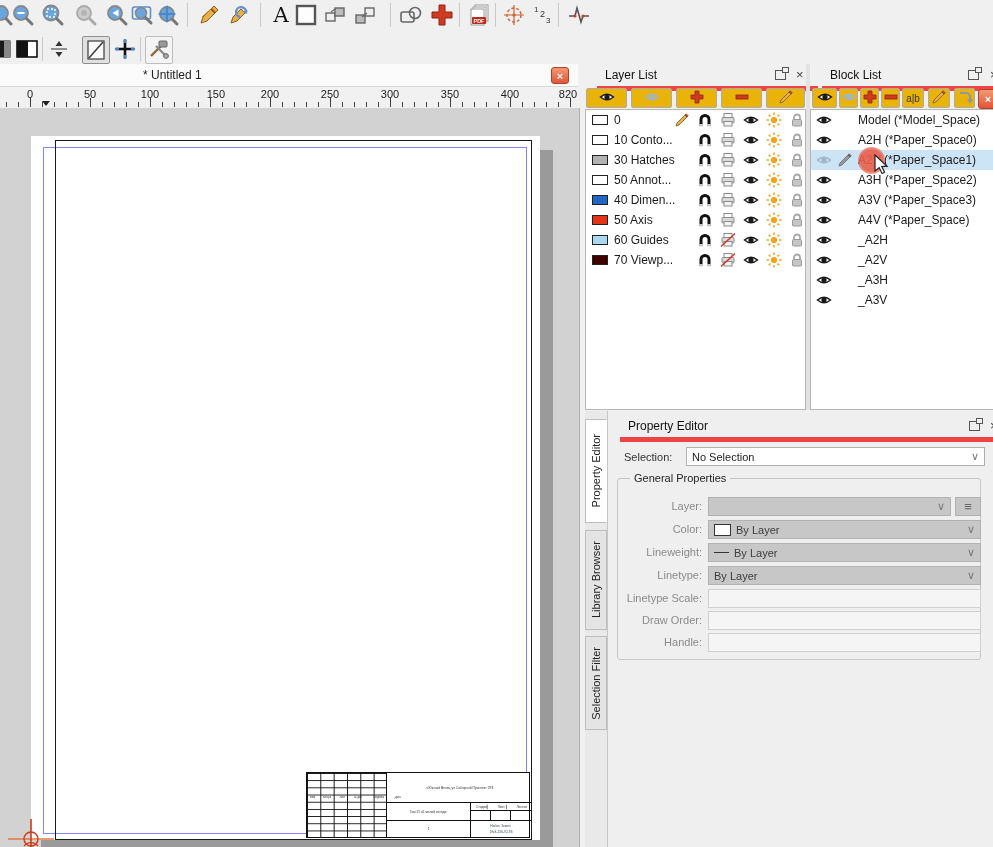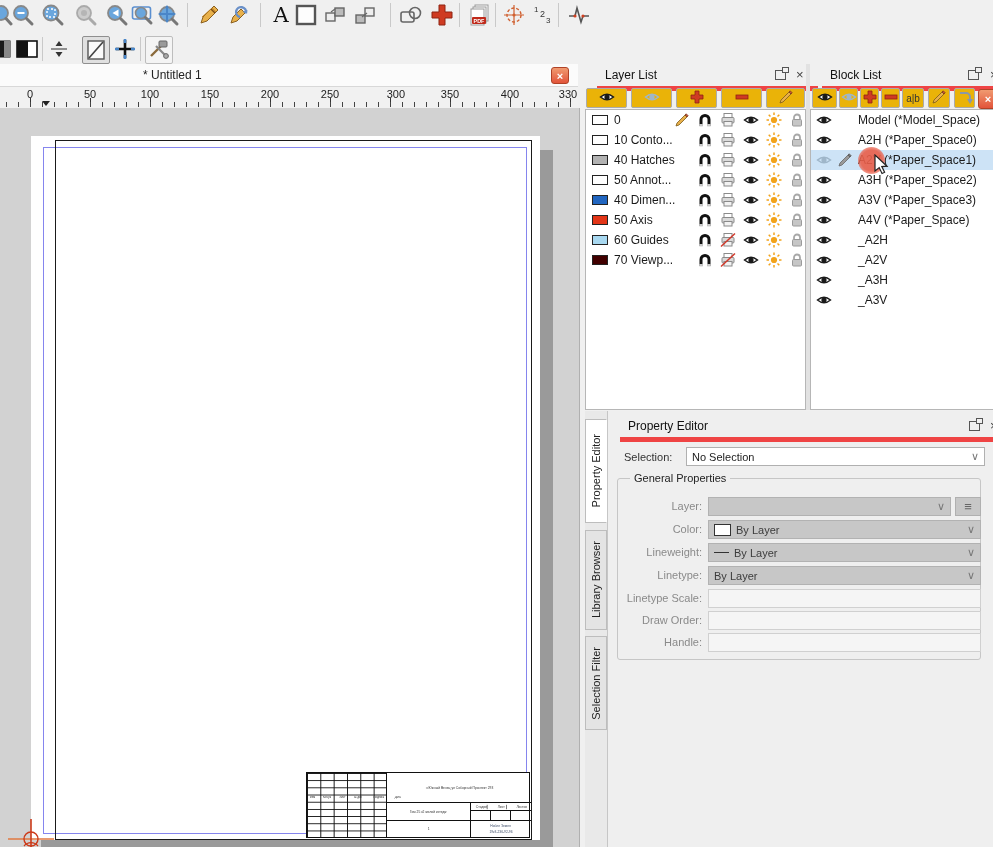--- a/index.html
+++ b/index.html
@@ -261,27 +261,27 @@
 
   <div class="abs" id="tabbar">
     <span class="abs" style="left:143px;top:4px;font-size:12px;color:#222;">* Untitled 1</span>
     <div class="abs redx" style="left:551px;top:3px;width:16px;height:15px;">×</div>
   </div>
 
   <div class="abs" id="ruler">
     <span class="rlabel" style="left:15px;">0</span>
     <span class="rlabel" style="left:75px;">50</span>
     <span class="rlabel" style="left:135px;">100</span>
-    <span class="rlabel" style="left:195px;">150</span>
+    <span class="rlabel" style="left:195px;text-align:right;">150</span>
     <span class="rlabel" style="left:255px;">200</span>
     <span class="rlabel" style="left:315px;">250</span>
-    <span class="rlabel" style="left:375px;text-align:right;">300</span>
+    <span class="rlabel" style="left:375px;">300</span>
     <span class="rlabel" style="left:435px;">350</span>
     <span class="rlabel" style="left:495px;">400</span>
-    <span class="rlabel" style="left:553px;">330</span>
+    <span class="rlabel" style="left:553px;">820</span>
     <div class="ticks-major"></div>
     <div class="ticks-minor"></div>
     <div class="rmarker"></div>
   </div>
 
   <div class="abs" id="canvas">
     <div class="abs" id="paper-shadow"></div>
     <div class="abs" id="paper"></div>
     <div class="abs" id="blue-rect"></div>
     <div class="abs" id="black-frame"></div>
@@ -432,21 +432,21 @@
             </g>
             <circle cx="8" cy="8" r="3.1" fill="#f2a31b"></circle>
           </svg></span>
       <span class="rowicon" style="left:203px;"><svg viewBox="0 0 16 16" width="16" height="16">
             <path d="M5 7.5 V5.5 a3 3 0 0 1 6 0 V7.5" fill="none" stroke="#a8a8a8" stroke-width="1.8"></path>
             <rect x="3.5" y="7.5" width="9" height="6.5" rx="1" fill="#c6c6c6" stroke="#9a9a9a"></rect>
           </svg></span>
     </div>
     <div class="lrow">
       <span class="swatch" style="background:#b2b2b2;"></span>
-      <span class="lname">40 Hatches</span>
+      <span class="lname">30 Hatches</span>
       <span class="rowicon" style="left:111px;"><svg viewBox="0 0 16 16" width="16" height="16">
             <path d="M4 14 V7.5 a4 4 0 0 1 8 0 V14" fill="none" stroke="#111" stroke-width="3"></path>
             <rect x="2.3" y="12" width="3.6" height="2.4" fill="#c9c9c9"></rect>
             <rect x="10.1" y="12" width="3.6" height="2.4" fill="#c9c9c9"></rect>
           </svg></span>
       <span class="rowicon" style="left:134px;"><svg viewBox="0 0 16 16" width="16" height="16">
             <rect x="4" y="1.5" width="8" height="5" fill="#fff" stroke="#8a8a8a"></rect>
             <rect x="2" y="5.5" width="12" height="5.5" rx="1" fill="#d9d9d9" stroke="#8a8a8a"></rect>
             <rect x="4" y="9.5" width="8" height="4.5" fill="#f2f2f2" stroke="#8a8a8a"></rect>
           </svg></span>

